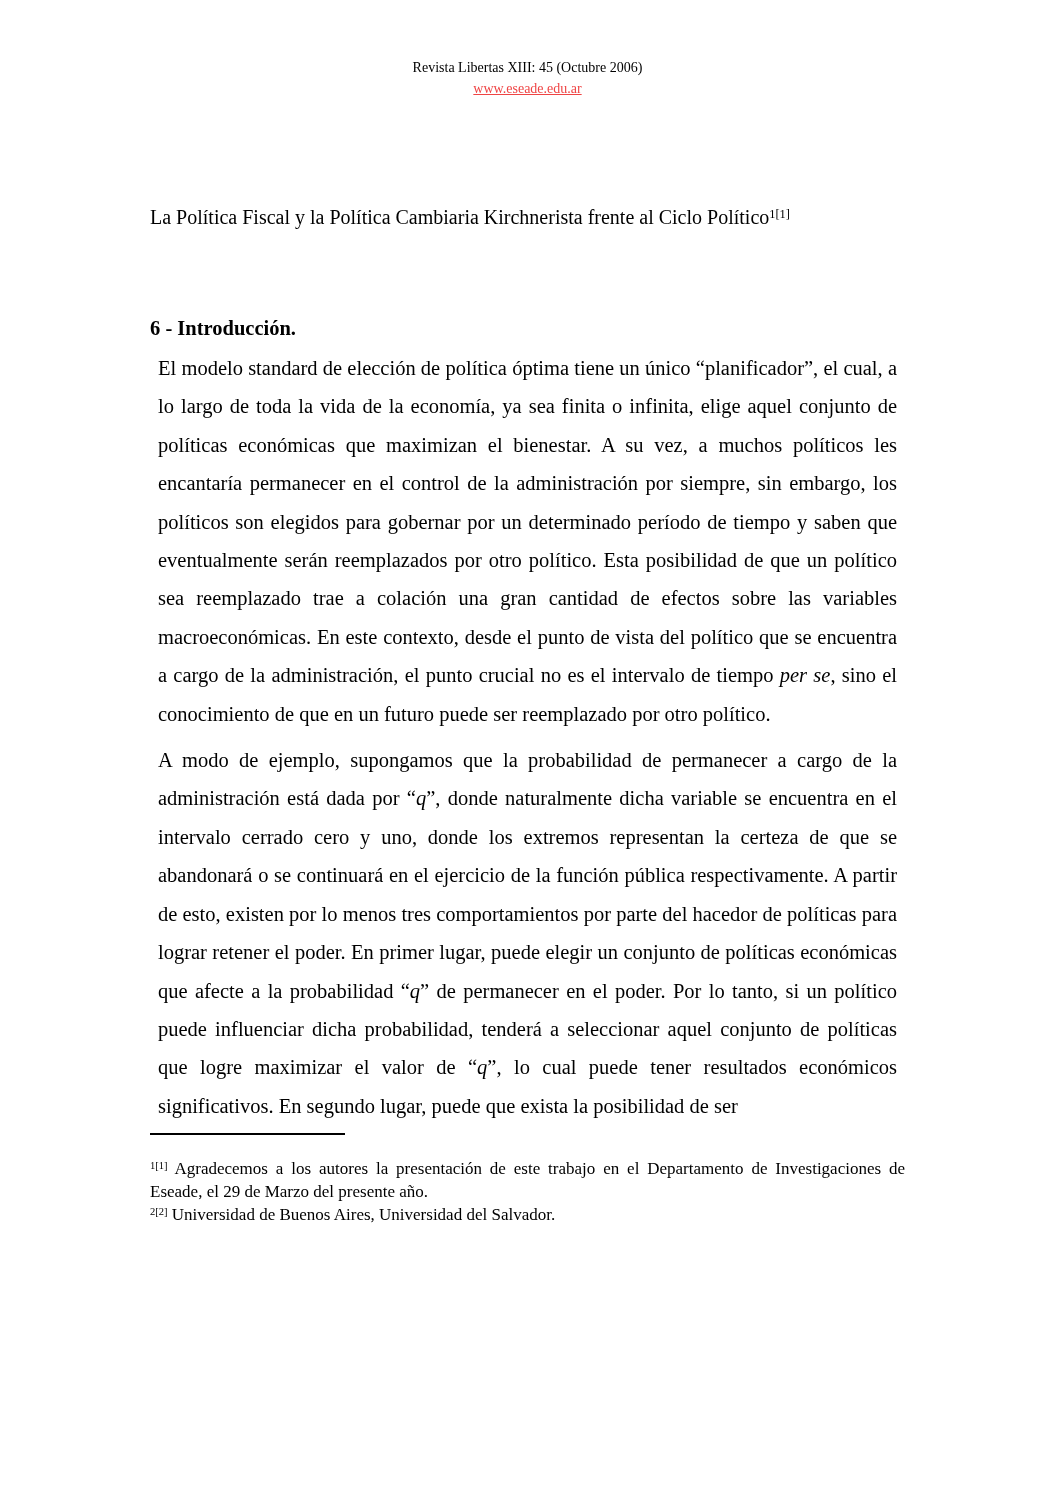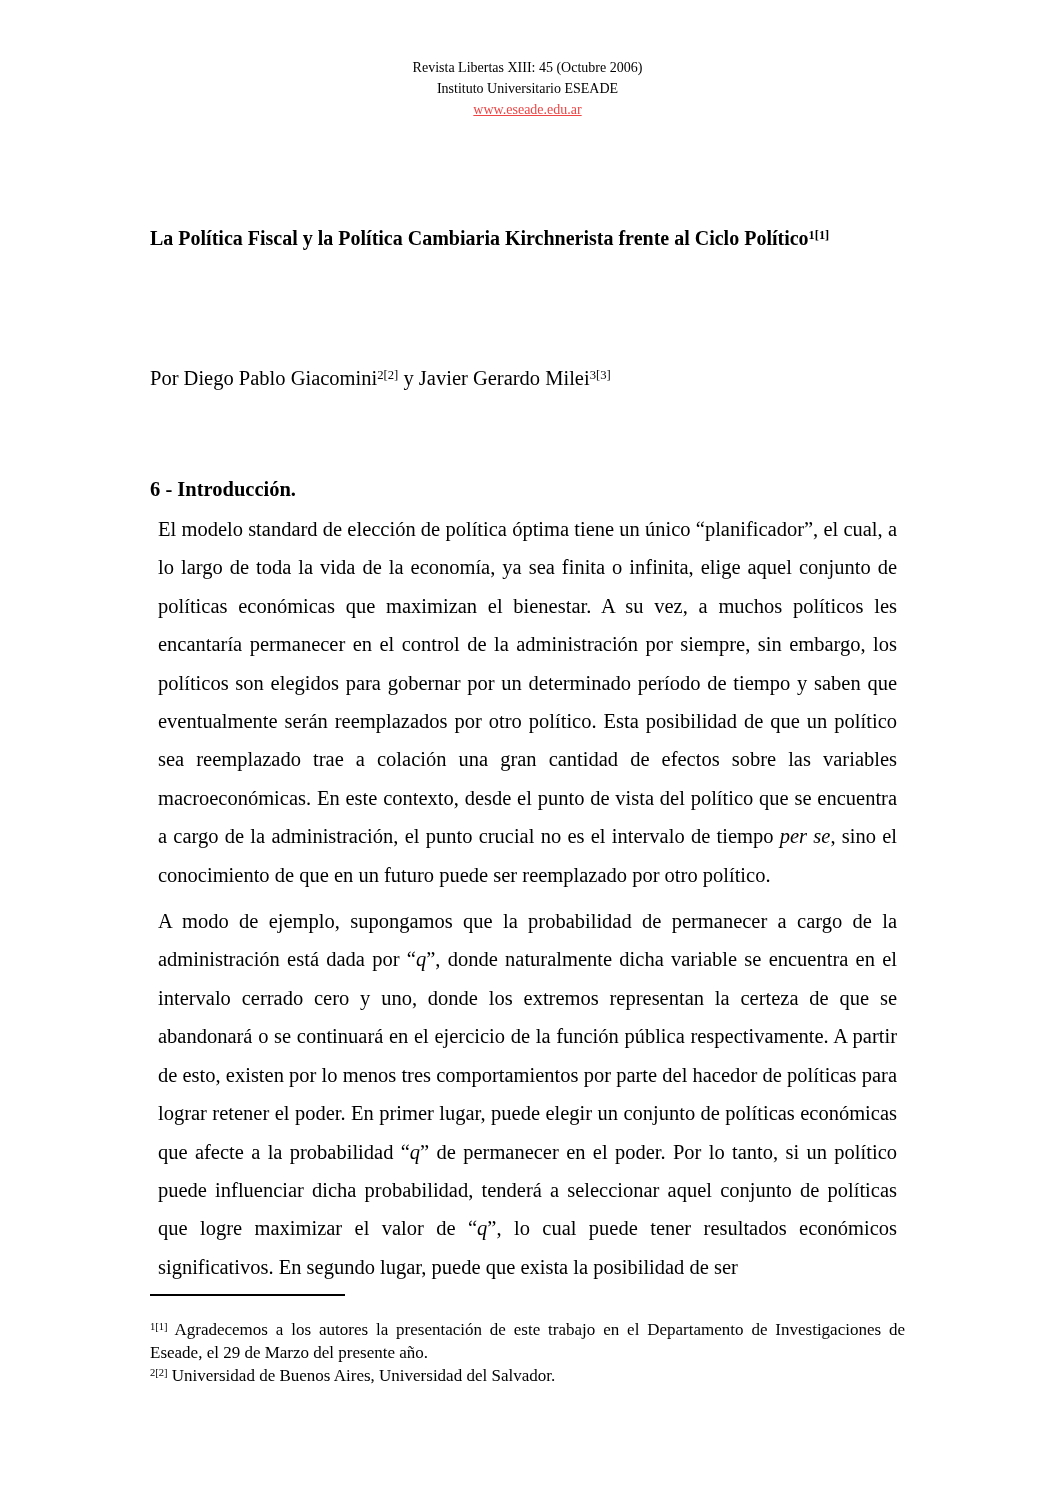--- a/index.html
+++ b/index.html
@@ -20,21 +20,21 @@
     line-height: 21px;
   }
   .header a {
     color: #0000CC;
     text-decoration: underline;
     cursor: pointer;
   }
   .title {
     margin: 106px 0 0 0;
     font-size: 20px;
-    font-weight: bold;
+    font-weight: normal;
     line-height: 25px;
     white-space: nowrap;
   }
   .authors {
     margin: 115px 0 0 0;
     font-size: 20.5px;
     line-height: 25px;
   }
   .heading {
     margin: 86px 0 0 0;
@@ -69,27 +69,25 @@
   .footnotes p { margin: 0; }
   i { font-style: italic; }
 </style>
 </head>
 <body>
 
 <div class="page">
 
   <div class="header">
     <div>Revista Libertas XIII: 45 (Octubre 2006)</div>
-    <div>Instituto Universitario ESEADE</div>
     <div><a style="color: #ef4444;">www.eseade.edu.ar</a></div>
   </div>
 
   <h1 class="title"><span>La Política Fiscal y la Política Cambiaria Kirchnerista frente al Ciclo Político</span><span class="sup">1[1]</span></h1>
 
-  <p class="authors"><span>Por Diego Pablo Giacomini</span><span class="sup">2[2]</span><span> y Javier Gerardo Milei</span><span class="sup">3[3]</span></p>
 
   <h2 class="heading">6 - Introducción.</h2>
 
   <div class="bodytext">
     <p><span>El modelo standard de elección de política óptima tiene un único “planificador”, el cual, a lo largo de toda la vida de la economía, ya sea finita o infinita, elige aquel conjunto de políticas económicas que maximizan el bienestar. A su vez, a muchos políticos les encantaría permanecer en el control de la administración por siempre, sin embargo, los políticos son elegidos para gobernar por un determinado período de tiempo y saben que eventualmente serán reemplazados por otro político. Esta posibilidad de que un político sea reemplazado trae a colación una gran cantidad de efectos sobre las variables macroeconómicas. En este contexto, desde el punto de vista del político que se encuentra a cargo de la administración, el punto crucial no es el intervalo de tiempo </span><i>per se</i><span>, sino el conocimiento de que en un futuro puede ser reemplazado por otro político.</span></p>
     <p><span>A modo de ejemplo, supongamos que la probabilidad de permanecer a cargo de la administración está dada por “</span><i>q</i><span>”, donde naturalmente dicha variable se encuentra en el intervalo cerrado cero y uno, donde los extremos representan la certeza de que se abandonará o se continuará en el ejercicio de la función pública respectivamente. A partir de esto, existen por lo menos tres comportamientos por parte del hacedor de políticas para lograr retener el poder. En primer lugar, puede elegir un conjunto de políticas económicas que afecte a la probabilidad “</span><i>q</i><span>” de permanecer en el poder. Por lo tanto, si un político puede influenciar dicha probabilidad, tenderá a seleccionar aquel conjunto de políticas que logre maximizar el valor de “</span><i>q</i><span>”, lo cual puede tener resultados económicos significativos. En segundo lugar, puede que exista la posibilidad de ser</span></p>
   </div>
 
   <div class="fn-sep"></div>
 

